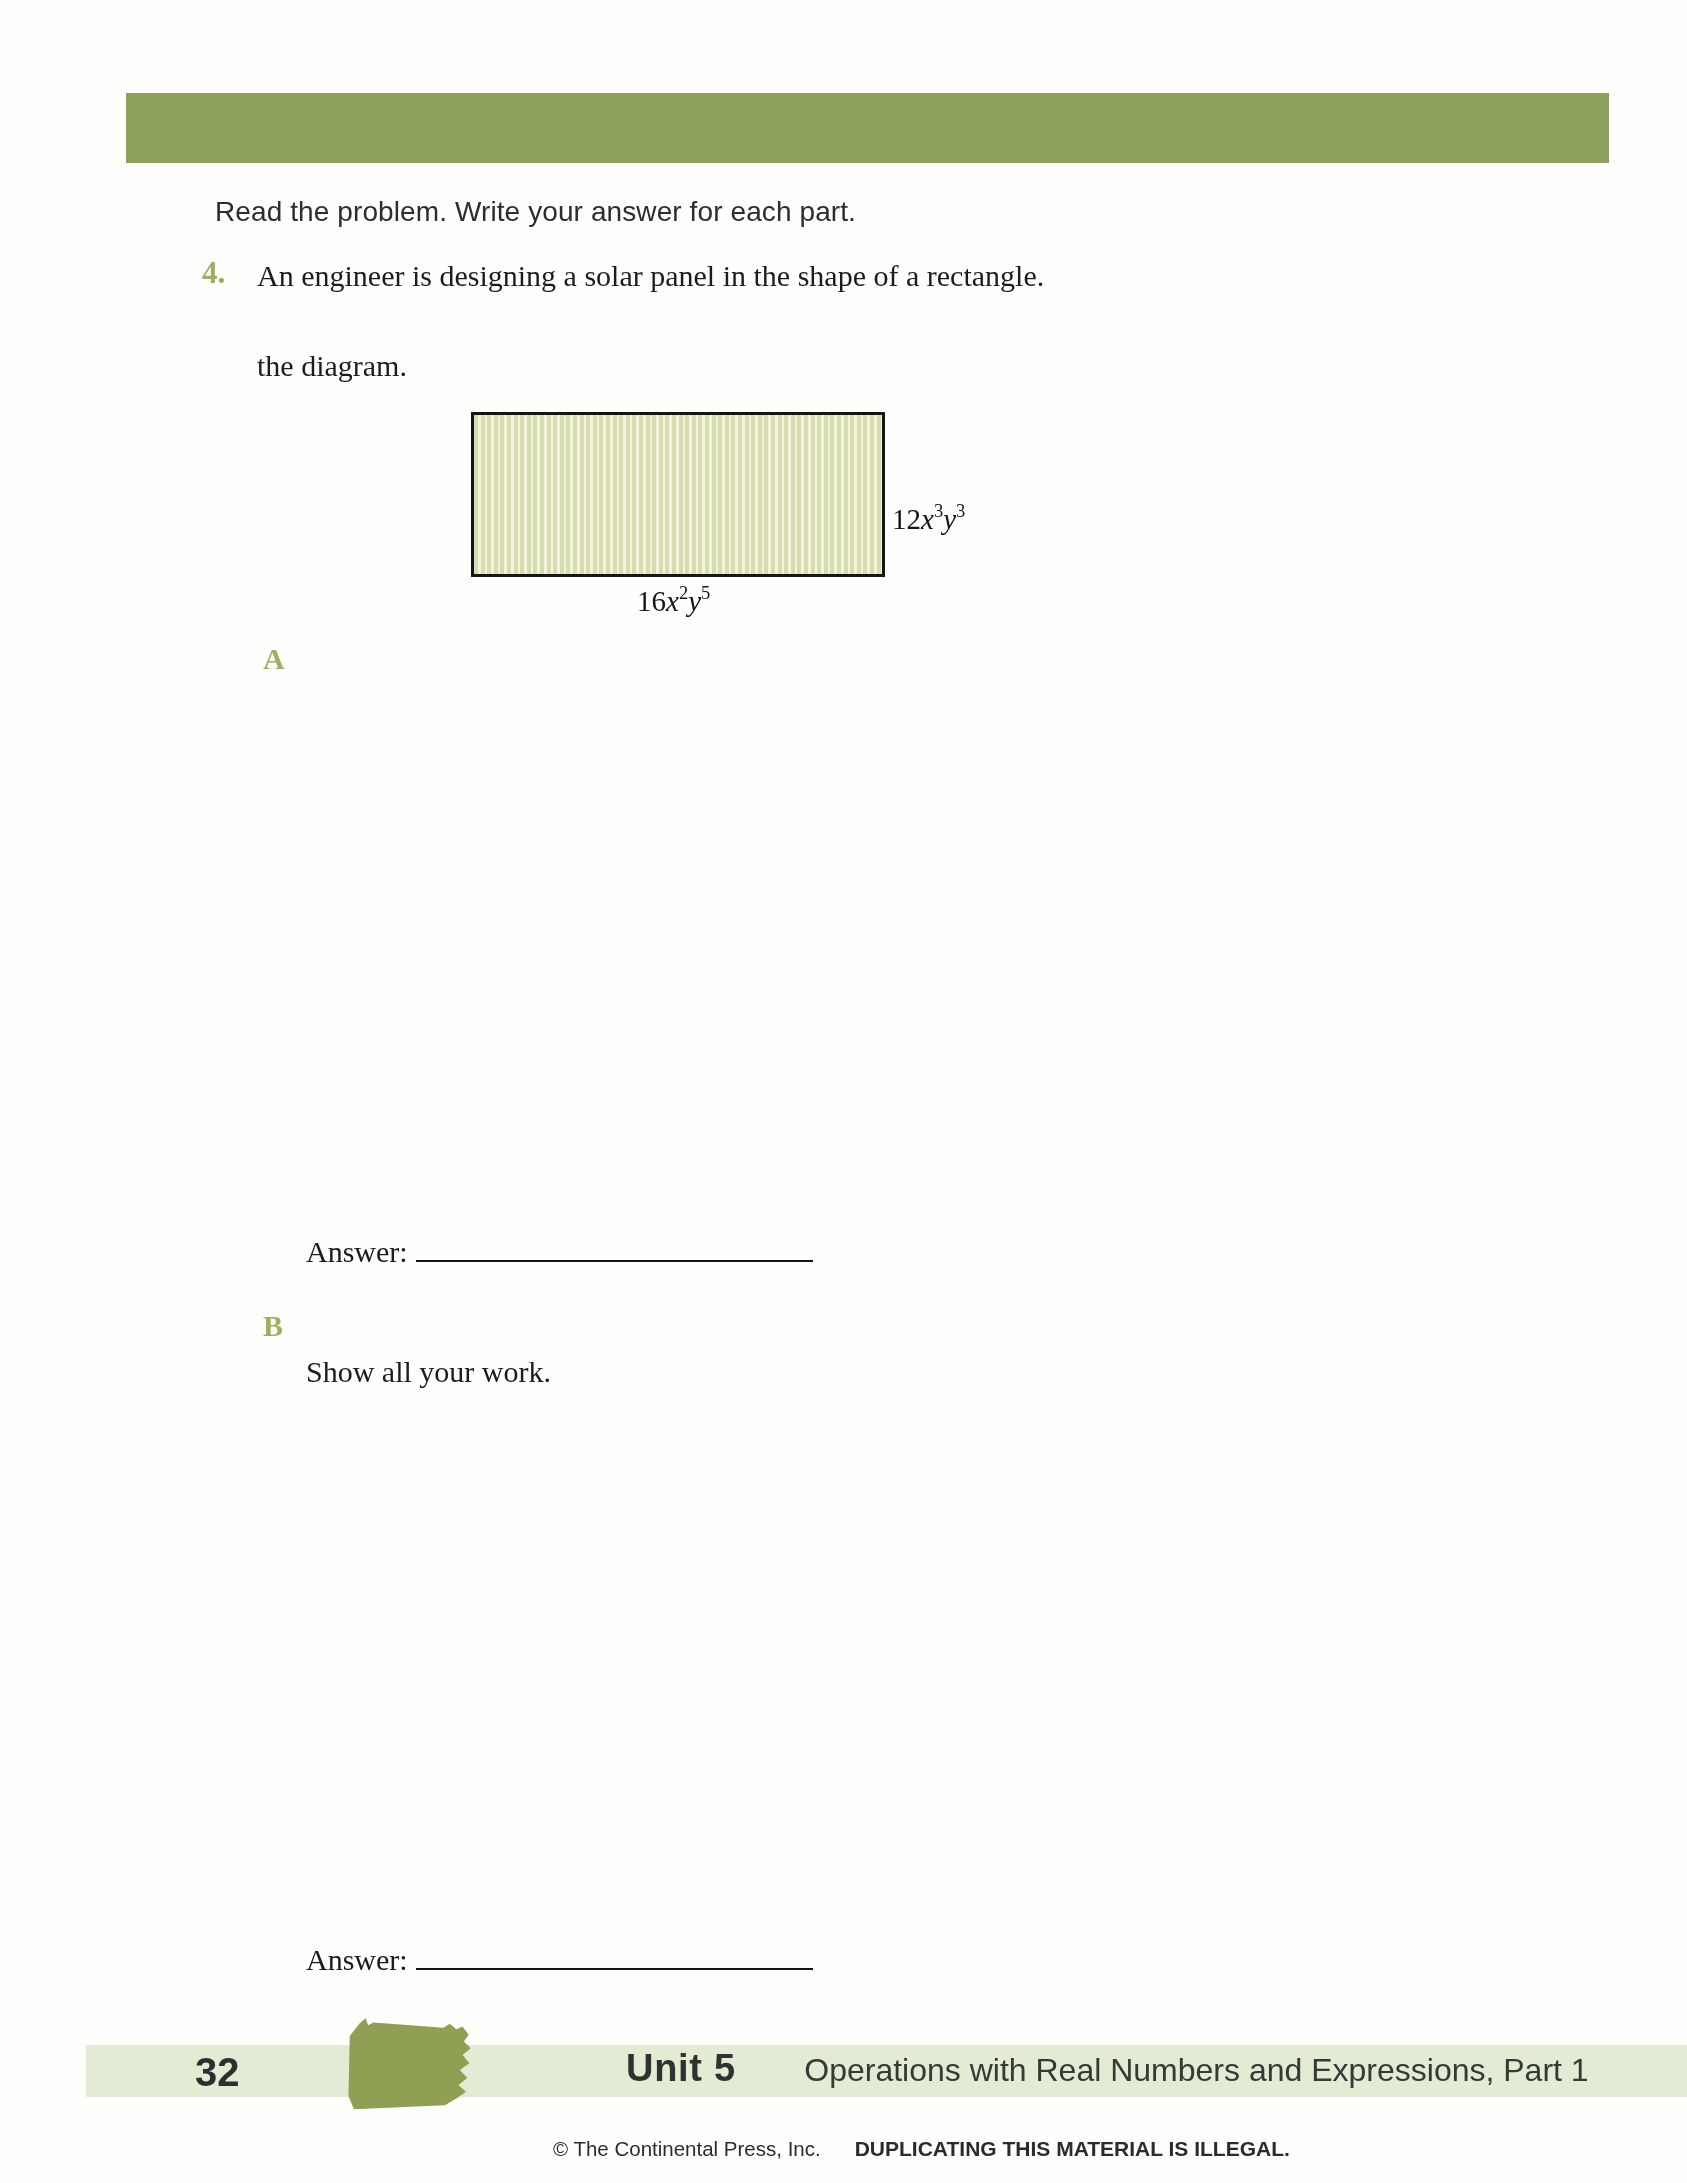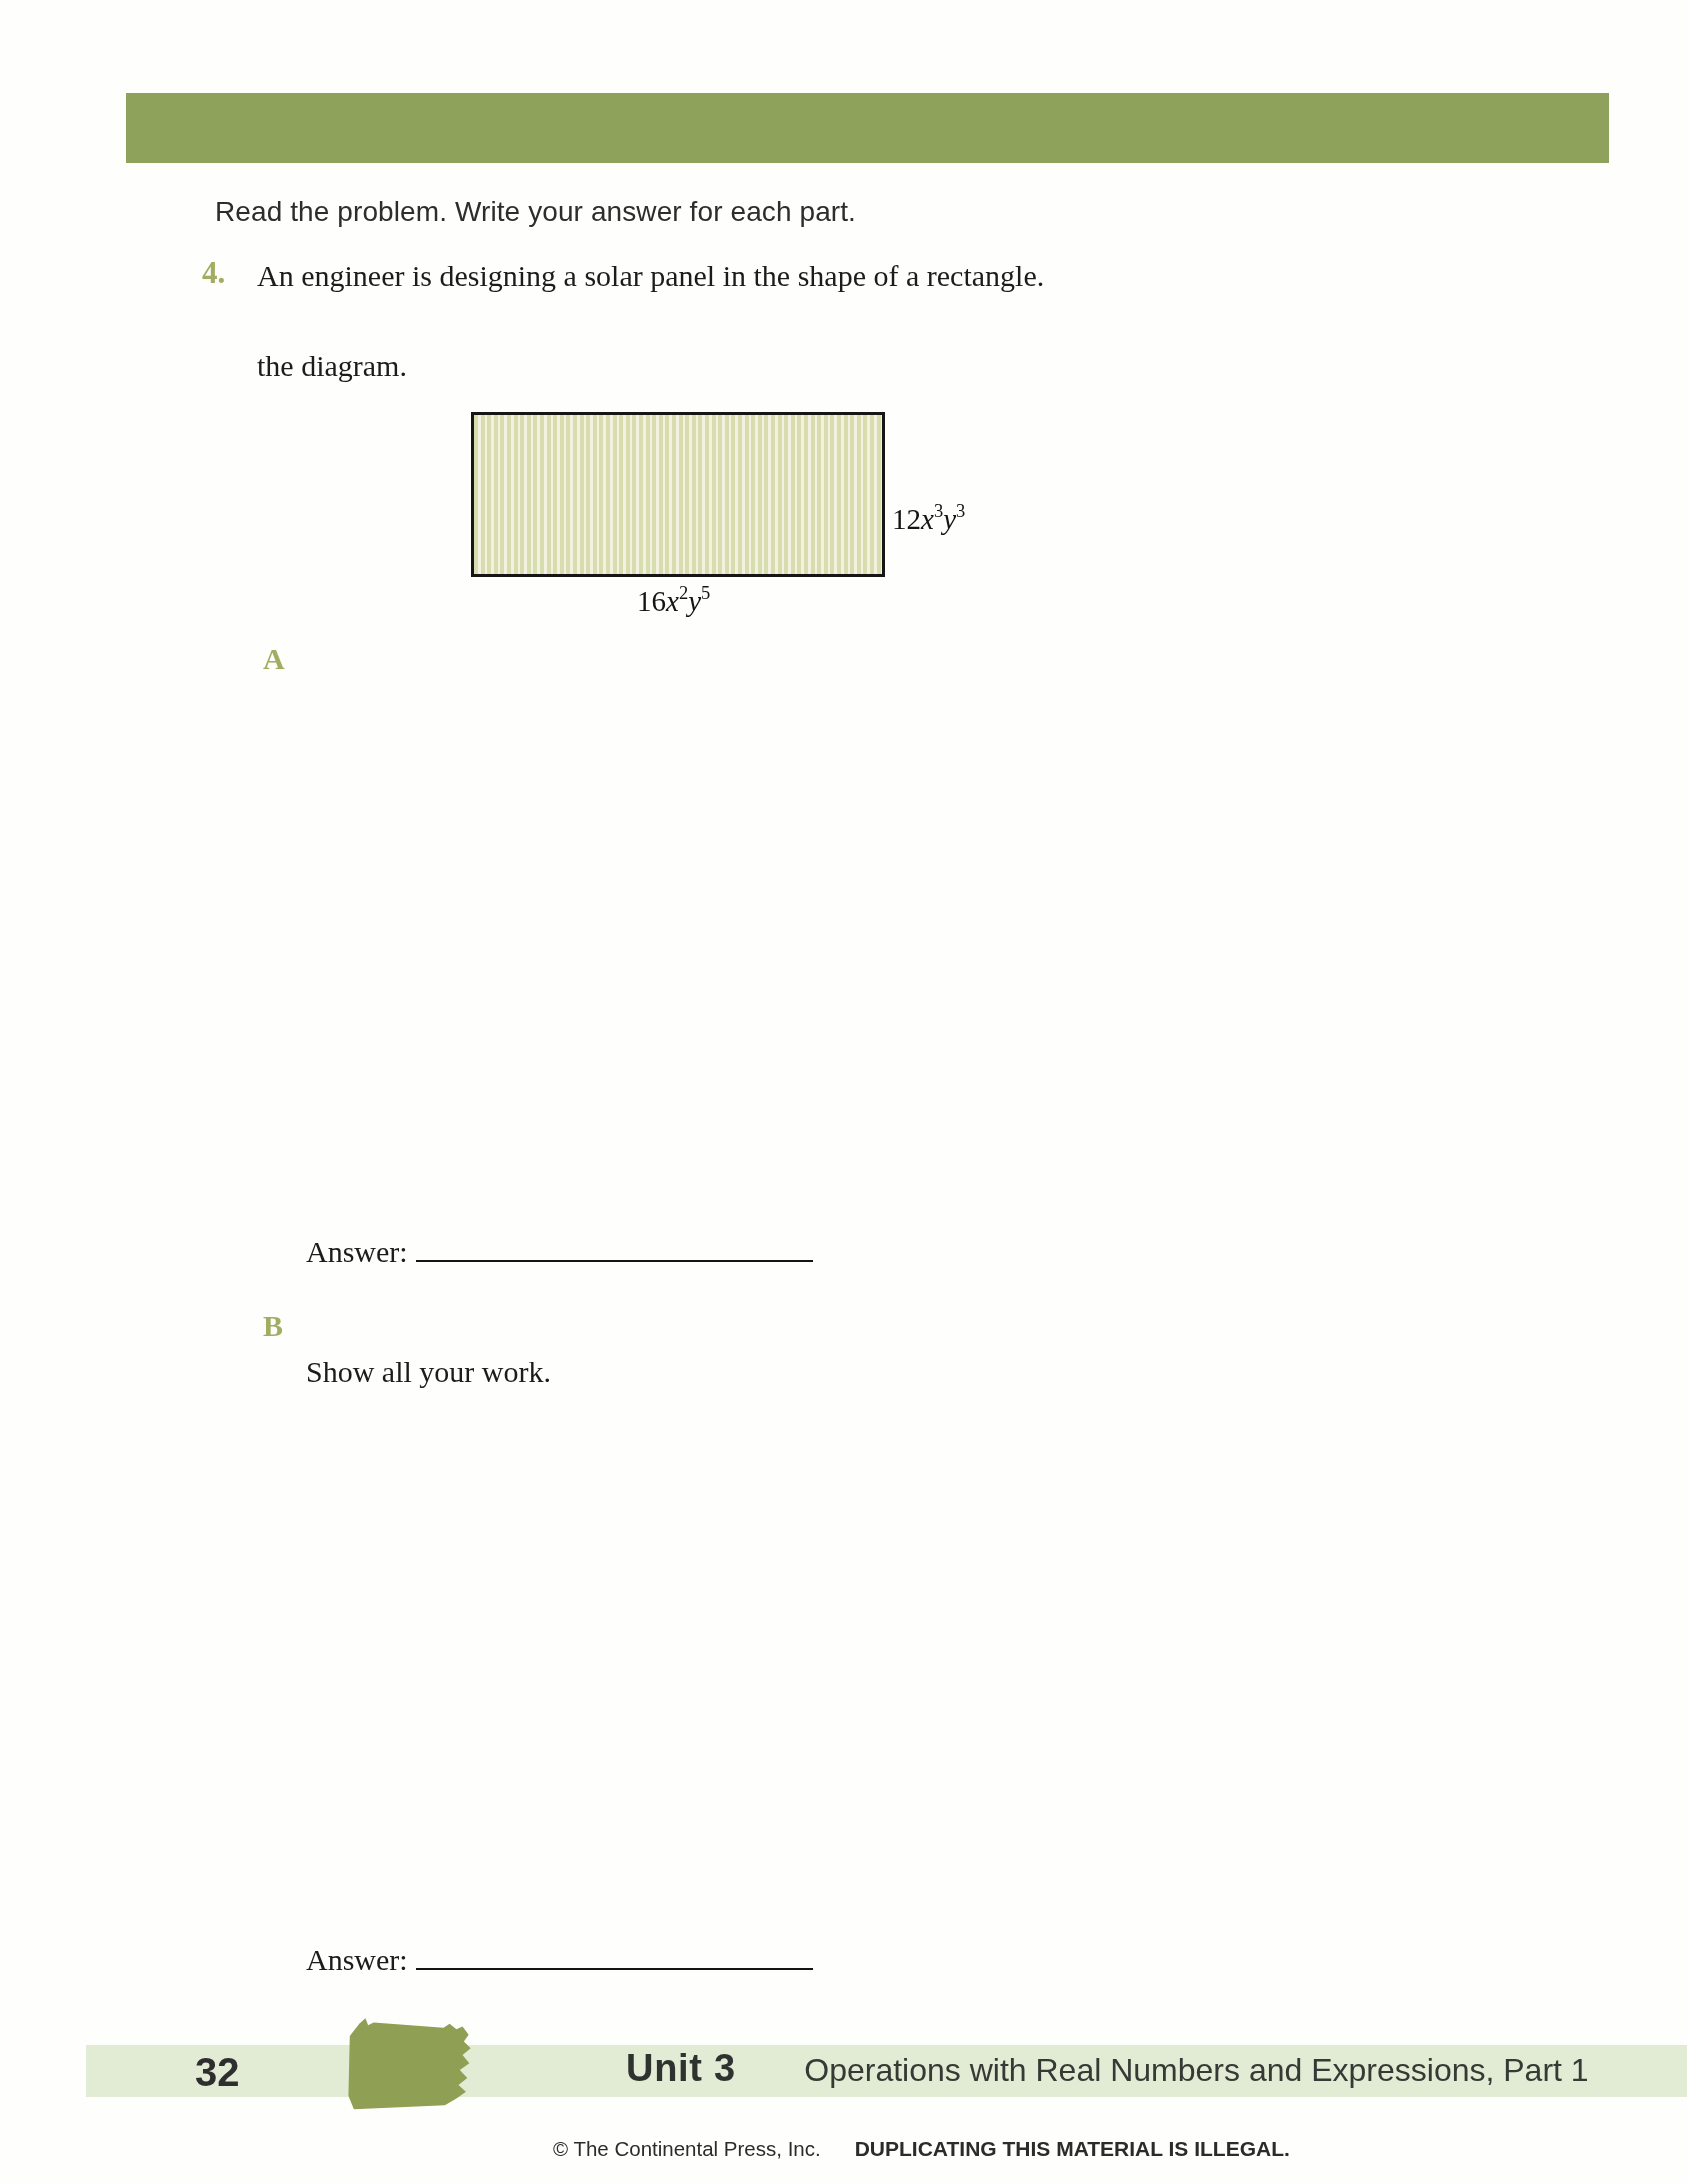--- a/index.html
+++ b/index.html
@@ -225,21 +225,21 @@
       L 157,14 L 167,22 L 176,18
       L 185,30 L 178,40 L 188,50
       L 176,60 L 186,72
       L 172,82 L 183,94
       L 170,104 L 181,114
       L 167,124 L 150,134
       L 16,140 L 8,120 Z"></path>
   </svg>
 
   <div class="unit-row">
-      <span class="unit-label">Unit 3</span>
+      <span class="unit-label">Unit 5</span>
       <span class="unit-title">Operations with Real Numbers and Expressions, Part 1</span>
     </div>
 
   <div class="copyright-row">
       <span class="copyright-text">© The Continental Press, Inc.</span>
       <span class="warning-text">DUPLICATING THIS MATERIAL IS ILLEGAL.</span>
     </div>
 
 </div>
 

